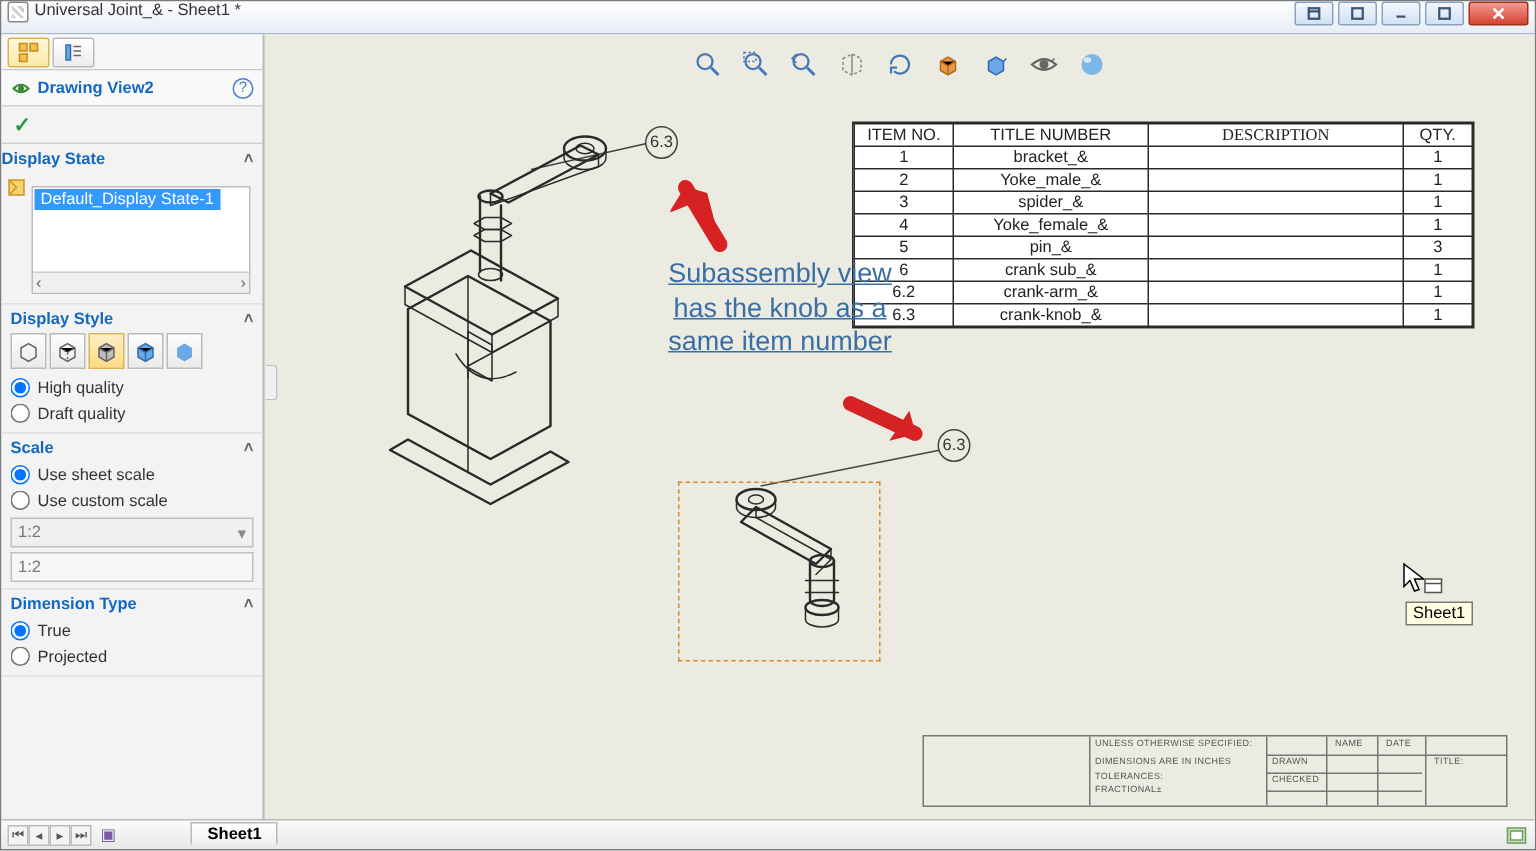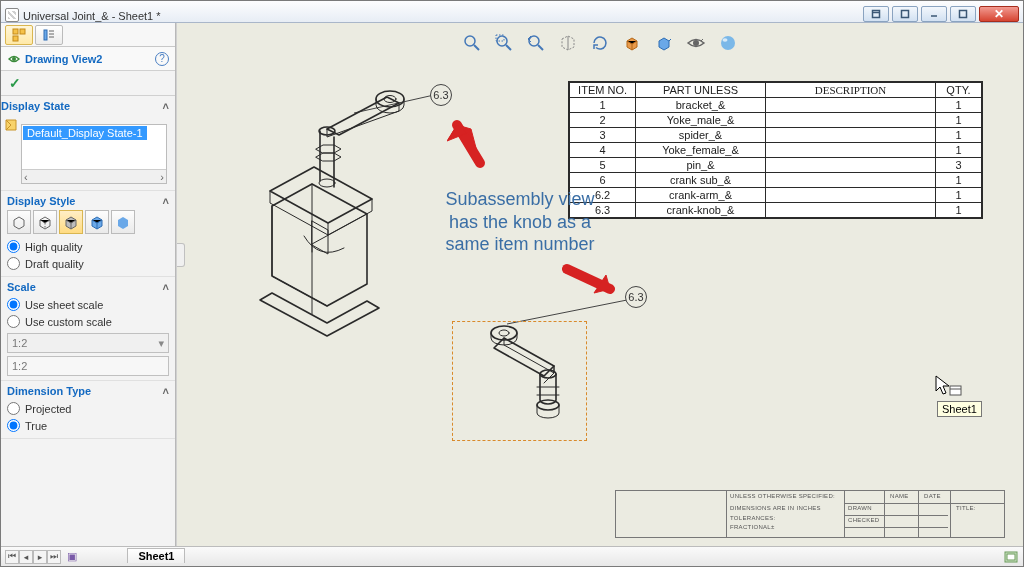--- a/index.html
+++ b/index.html
@@ -1,19 +1,19 @@
 <!DOCTYPE html>
 <html><head>
 <meta charset="utf-8">
 <style>
   * { box-sizing: border-box; margin: 0; padding: 0; font-family: "Segoe UI", Tahoma, sans-serif; font-size: 11px; }
   html, body { width: 1024px; height: 567px; overflow: hidden; background: #fff; }
   .window { position: absolute; inset: 0; border: 1px solid #7a7a7a; }
   
-  .titlebar { height: 22px; background: linear-gradient(#fdfdfe,#e7edf5); display:flex; align-items:flex-end; padding:0 4px; border-bottom:1px solid #a9b6c9; }
+  .titlebar { height: 22px; background: linear-gradient(#fdfdfe,#e7edf5); display:flex; align-items:flex-start; padding:0 4px; border-bottom:1px solid #a9b6c9; }
   .titlebar .appicon { width:14px;height:14px; margin-right:4px; display:inline-block;border:1px solid #888;border-radius:2px;background:#fff;position:relative;}
   .titlebar .appicon:before{content:"";position:absolute;inset:2px;background:repeating-linear-gradient(45deg,#d0d0d0 0 2px,transparent 2px 4px);}
   .titlebar .title { flex:1; color:#333; }
   .winbtns { display:flex; gap:3px; }
   .winbtn { width:26px;height:16px;border:1px solid #8aa3c0;border-radius:2px;background:linear-gradient(#f3f7fc,#d2e1f2);display:flex;align-items:center;justify-content:center;color:#3b5775;font-size:10px;line-height:1;}
   .winbtn.close { width:40px; background:linear-gradient(#f29a90,#d64431); border-color:#a62c1c; color:#fff;font-weight:bold;font-size:12px;}
   .winbtn svg { width:10px;height:10px;stroke:#3b5775;stroke-width:1.5;fill:none;}
   
   .workspace { position:absolute; top:22px; bottom:0; left:0; right:0; display:flex; }
   .sidebar { width:175px; background:#f3f3f3; border-right:1px solid #b8b8b8; display:flex; flex-direction:column; overflow:hidden;}
@@ -24,21 +24,21 @@
   .panelhead { height:24px; display:flex; align-items:center; padding:0 6px; border-bottom:1px solid #d0d0d0; background:#f9f9f9;}
   .panelhead .checkicon{width:14px;height:14px;margin-right:4px;display:inline-block;color:#3a8a3a;}
   .panelhead .title{font-weight:bold;color:#1369c1;flex:1;}
   .panelhead .help{color:#4a7fc3;border:1px solid #4a7fc3;border-radius:50%;width:14px;height:14px;display:flex;align-items:center;justify-content:center;font-size:10px;}
   .confirm { padding:4px 8px; color:#2a2a2a; border-bottom:1px solid #d0d0d0;}
   .section { padding:4px 6px; border-bottom:1px solid #e0e0e0;}
   .section .sh { display:flex; align-items:center; font-weight:bold; color:#1369c1; margin-bottom:3px;}
   .section .sh .caret{margin-left:auto;color:#666;}
   .checkbox, .radio { display:flex; align-items:center; gap:5px; padding:2px 0; color:#333; cursor:default;}
   .checkbox input, .radio input { margin:0; }
-  .displaybox { border:1px solid #bcbcbc; background:#fff; height:60px; margin:12px 2px 2px 20px; position:relative;}
+  .displaybox { border:1px solid #bcbcbc; background:#fff; height:72px; margin:12px 2px 2px 20px; position:relative;}
   .displaybox .item{background:#3399ff;color:#fff;padding:1px 4px;margin:1px;display:inline-block;}
   .displaybox .scroll{position:absolute;bottom:0;left:0;right:0;height:14px;border-top:1px solid #ccc;background:#f0f0f0;display:flex;align-items:center;justify-content:space-between;padding:0 2px;color:#666;}
   .styleicons{display:flex;gap:2px;margin:2px 0 4px 0;}
   .styleicon{width:24px;height:24px;border:1px solid #bbb;background:linear-gradient(#fdfdfd,#eaeaea);display:flex;align-items:center;justify-content:center;}
   .styleicon.selected{background:linear-gradient(#ffeec6,#ffdb82);border-color:#d9b651;}
   .styleicon svg{width:16px;height:16px;}
   .scaleinput{width:100%;height:20px;border:1px solid #c0c0c0;background:#f0f0f0;color:#777;padding:0 4px;margin-top:3px;display:flex;align-items:center;justify-content:space-between;}
   .dswrap{position:relative;padding-left:0;}
   .dsicon{margin:2px 2px 0 2px;float:left;}
   
@@ -239,27 +239,27 @@
             <span>1:2</span>
           </div>
       </div>
 
       <div class="section">
         <div class="sh">
             <span>Dimension Type</span>
             <span class="caret">˄</span>
           </div>
         <label class="radio">
+            <input type="radio" name="dt" checked="" style="">
+            <span>True</span>
+          </label>
+        <label class="radio">
             <input type="radio" name="dt" style="">
             <span>Projected</span>
           </label>
-        <label class="radio">
-            <input type="radio" name="dt" checked="" style="">
-            <span>True</span>
-          </label>
       </div>
     </div>
 
     <div class="canvas">
       <div class="paper"></div>
       <div class="splitter"></div>
 
       <div class="viewbar">
         <div class="vbtn">
             <svg viewBox="0 0 20 20">
@@ -318,21 +318,21 @@
               <ellipse cx="7" cy="7" rx="2.5" ry="1.8" fill="#fff" opacity=".7"></ellipse>
             </svg>
           </div>
       </div>
 
       <div class="bom">
         <table>
           <thead>
               <tr>
             <th class="itm">ITEM NO.</th>
-            <th class="partnum">PART UNLESS</th>
+            <th class="partnum">TITLE NUMBER</th>
             <th class="desc">DESCRIPTION</th>
             <th class="qty">QTY.</th>
           </tr>
             </thead>
           <tbody id="bom-body">
               <tr>
                 <td class="itm">1</td>
                 <td class="partnum">bracket_&amp;</td>
                 <td class="desc"></td>
                 <td class="qty">1</td>
@@ -376,21 +376,21 @@
               <tr>
                 <td class="itm">6.3</td>
                 <td class="partnum">crank-knob_&amp;</td>
                 <td class="desc"></td>
                 <td class="qty">1</td>
               </tr>
             </tbody>
         </table>
       </div>
 
-      <div class="annot" style="left:258px;top:165px;">Subassembly view has the knob as a same item number</div>
+      <div class="annot" style="left:258px;top:148px;text-decoration:underline;">Subassembly view has the knob as a same item number</div>
 
       <div class="redarrow" style="left:270px;top:92px;">
         <svg width="40" height="55" viewBox="0 0 40 55">
             <path d="M33 48 L10 10 L2 24 L10 10 L24 14 Z" fill="#d62222"></path>
             <path d="M10 10 L33 48" stroke="#d62222" stroke-width="10" stroke-linecap="round"></path>
             <path d="M10 10 L0 26 L20 18 Z" fill="#d62222"></path>
           </svg>
       </div>
       <div class="redarrow" style="left:385px;top:238px;">
         <svg width="60" height="40" viewBox="0 0 60 40">

